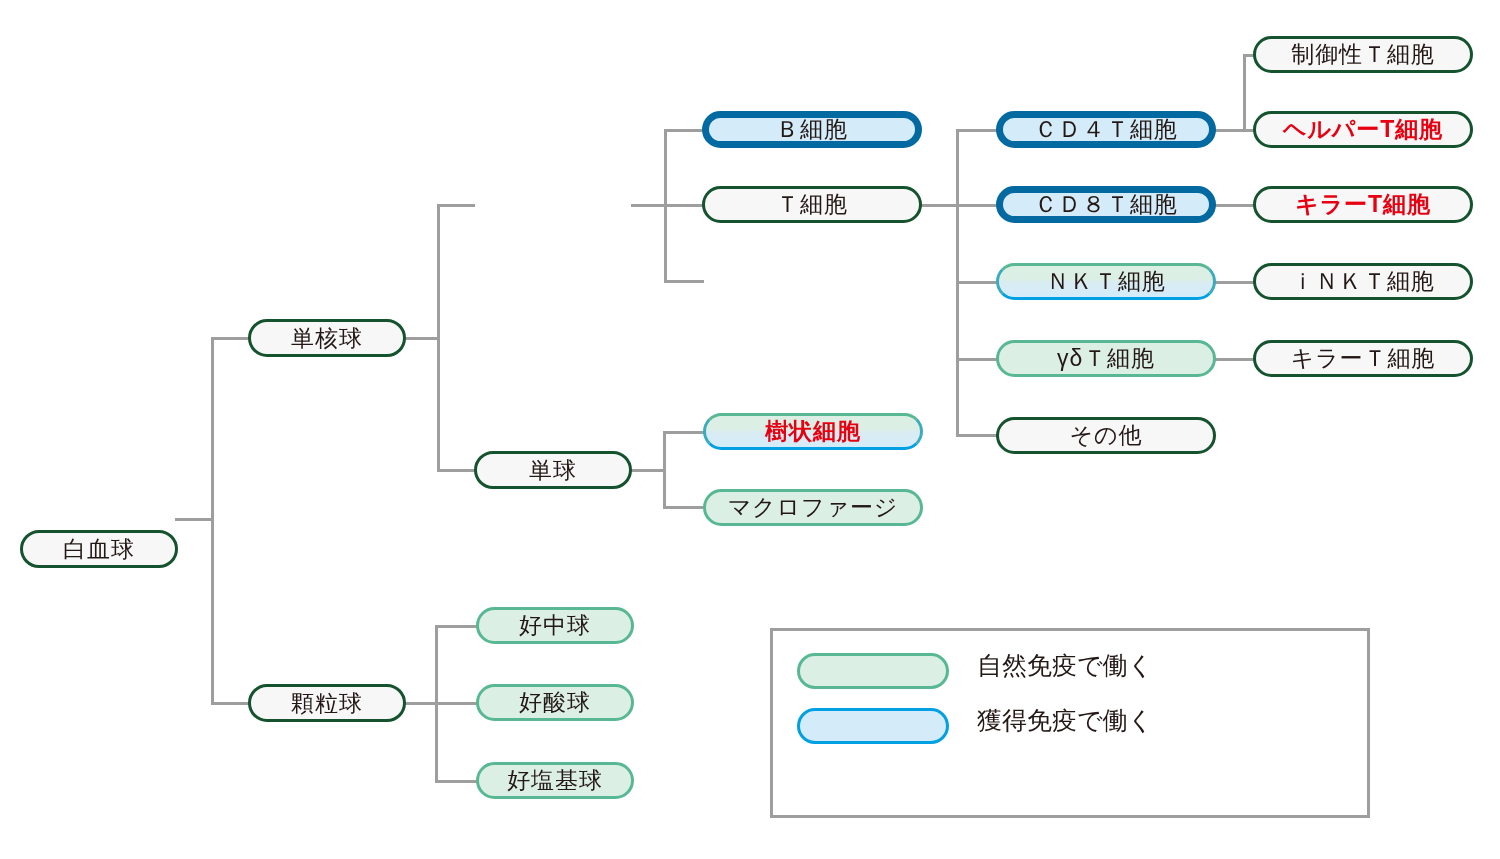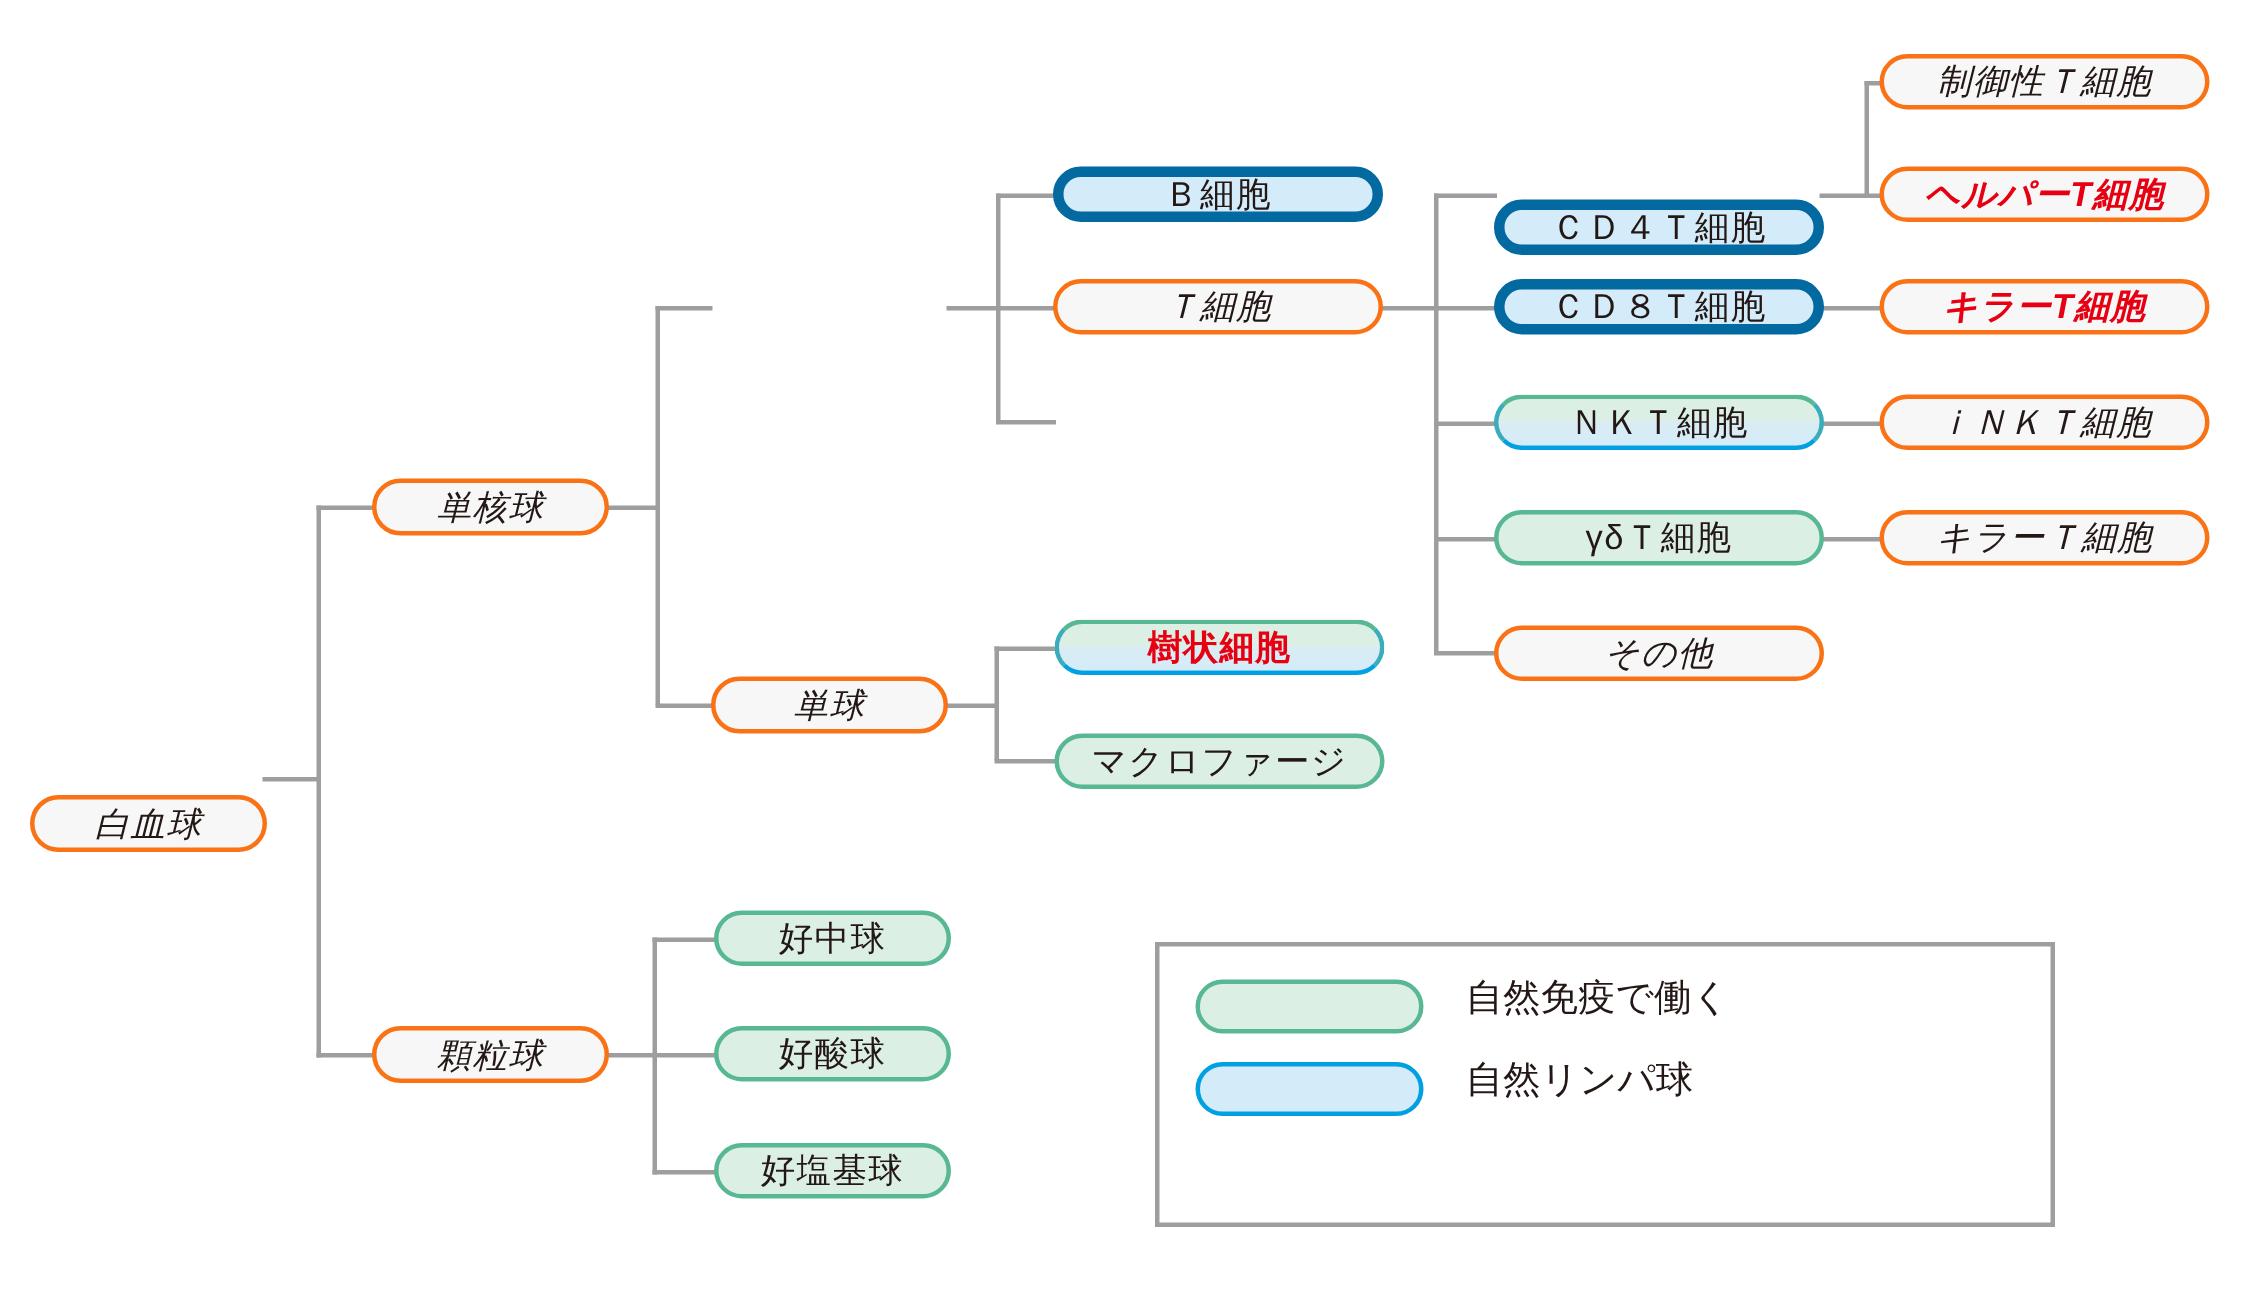--- a/index.html
+++ b/index.html
@@ -28,22 +28,21 @@
     justify-content:center;
     border-radius:999px;
     font-size:23px;
     letter-spacing:0.04em;
     color:#231815;
     white-space:nowrap;
     line-height:1;
   }
   .node.grey{
     background:#f7f7f7;
-    border:3px solid #f97316;
-    font-style:italic;
+    border:3px solid #14532d;
   }
   .node.green{
     background:#dcefe5;
     border:3px solid #58b894;
   }
   .node.blue{
     background:#d4ecf9;
     border:7px solid #0369a1;
   }
   .node.both{
@@ -155,21 +154,21 @@
 
   <div class="node blue" style="left:702px;top:111px;width:220px;height:37px;">Ｂ細胞</div>
 
   <div class="node grey" style="left:702px;top:186px;width:220px;height:37px;">Ｔ細胞</div>
 
 
   <div class="node both red" style="left:703px;top:413px;width:220px;height:37px;">樹状細胞</div>
 
   <div class="node green" style="left:703px;top:489px;width:220px;height:37px;">マクロファージ</div>
 
-  <div class="node blue" style="left:996px;top:111px;width:220px;height:37px;margin-top:22px;">ＣＤ４Ｔ細胞</div>
+  <div class="node blue" style="left:996px;top:111px;width:220px;height:37px;">ＣＤ４Ｔ細胞</div>
 
   <div class="node blue" style="left:996px;top:186px;width:220px;height:37px;">ＣＤ８Ｔ細胞</div>
 
   <div class="node both" style="left:996px;top:263px;width:220px;height:37px;">ＮＫＴ細胞</div>
 
   <div class="node green" style="left:996px;top:340px;width:220px;height:37px;">γδＴ細胞</div>
 
   <div class="node grey" style="left:996px;top:417px;width:220px;height:37px;">その他</div>
 
   <div class="node grey" style="left:1253px;top:36px;width:220px;height:37px;">制御性Ｔ細胞</div>
@@ -188,17 +187,17 @@
 
   <div class="node green" style="left:476px;top:762px;width:158px;height:37px;">好塩基球</div>
 
   <div id="legend">
     <div class="legend-row" style="top:22px;">
       <div class="swatch green"></div>
       <div class="legend-label">自然免疫で働く</div>
     </div>
     <div class="legend-row" style="top:77px;">
       <div class="swatch blue"></div>
-      <div class="legend-label">自然リンパ球</div>
+      <div class="legend-label">獲得免疫で働く</div>
     </div>
   </div>
 
 </div>
 
 </body></html>

